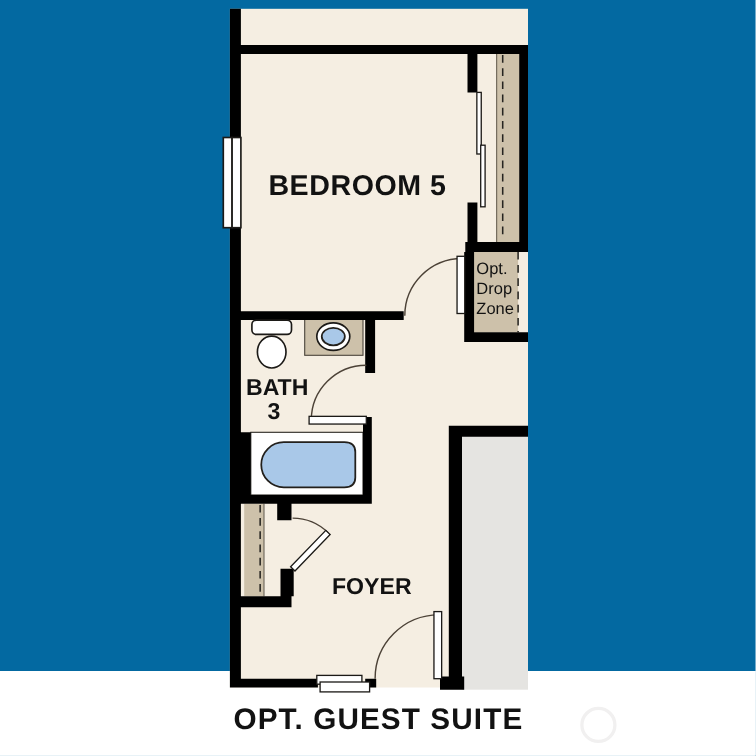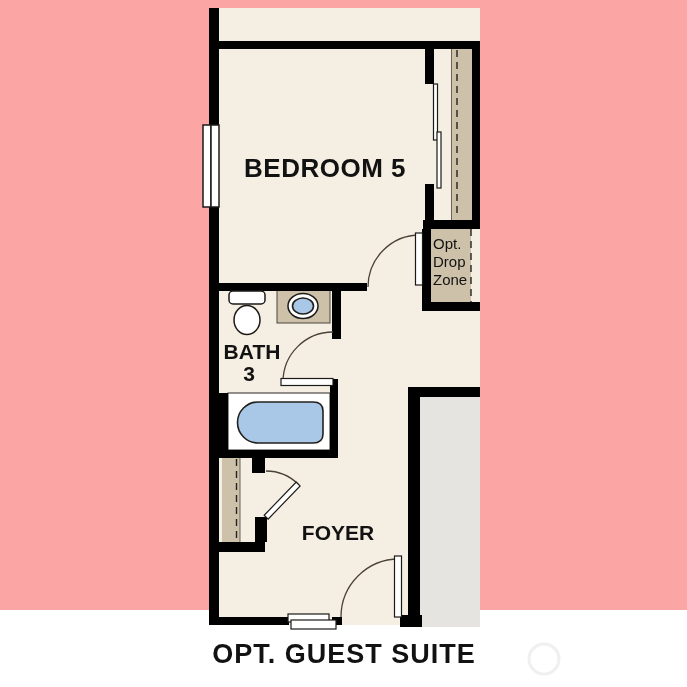--- a/index.html
+++ b/index.html
@@ -1,16 +1,16 @@
 <!DOCTYPE html>
 <html style="--floor-cream: #f5eee2; --closet-tan: #cdc1aa; --adjacent-gray: #e5e4e1; --fixture-blue: #a9c8e8; --wall-black: #000000;"><head>
 <meta charset="utf-8">
 <style>
   html,body{margin:0;padding:0;background:#ffffff;width:687px;height:687px;overflow:hidden;}
-  .stage{position:relative;width:687px;height:610px;background:#fca5a5;}
+  .stage{position:relative;width:687px;height:610px;background:#0369a1;}
   svg{position:absolute;left:0;top:0;}
   .fill-floor{fill:var(--floor-cream,#f5eee2);}
   .fill-tan{fill:var(--closet-tan,#cdc1aa);}
   .fill-gray{fill:var(--adjacent-gray,#e5e4e1);}
   .fill-blue{fill:var(--fixture-blue,#a9c8e8);stroke:#23201c;stroke-width:1.6;}
   .wall{fill:var(--wall-black,#000000);stroke:none;}
   .fixture-white{fill:#ffffff;stroke:#1c1a17;stroke-width:1.5;}
   .alcove{fill:#ffffff;stroke:#2a2722;stroke-width:1;}
   .leaf{fill:#ffffff;stroke:#1c1a17;stroke-width:1.2;}
   .arc{fill:none;stroke:#4c4237;stroke-width:1.3;}

